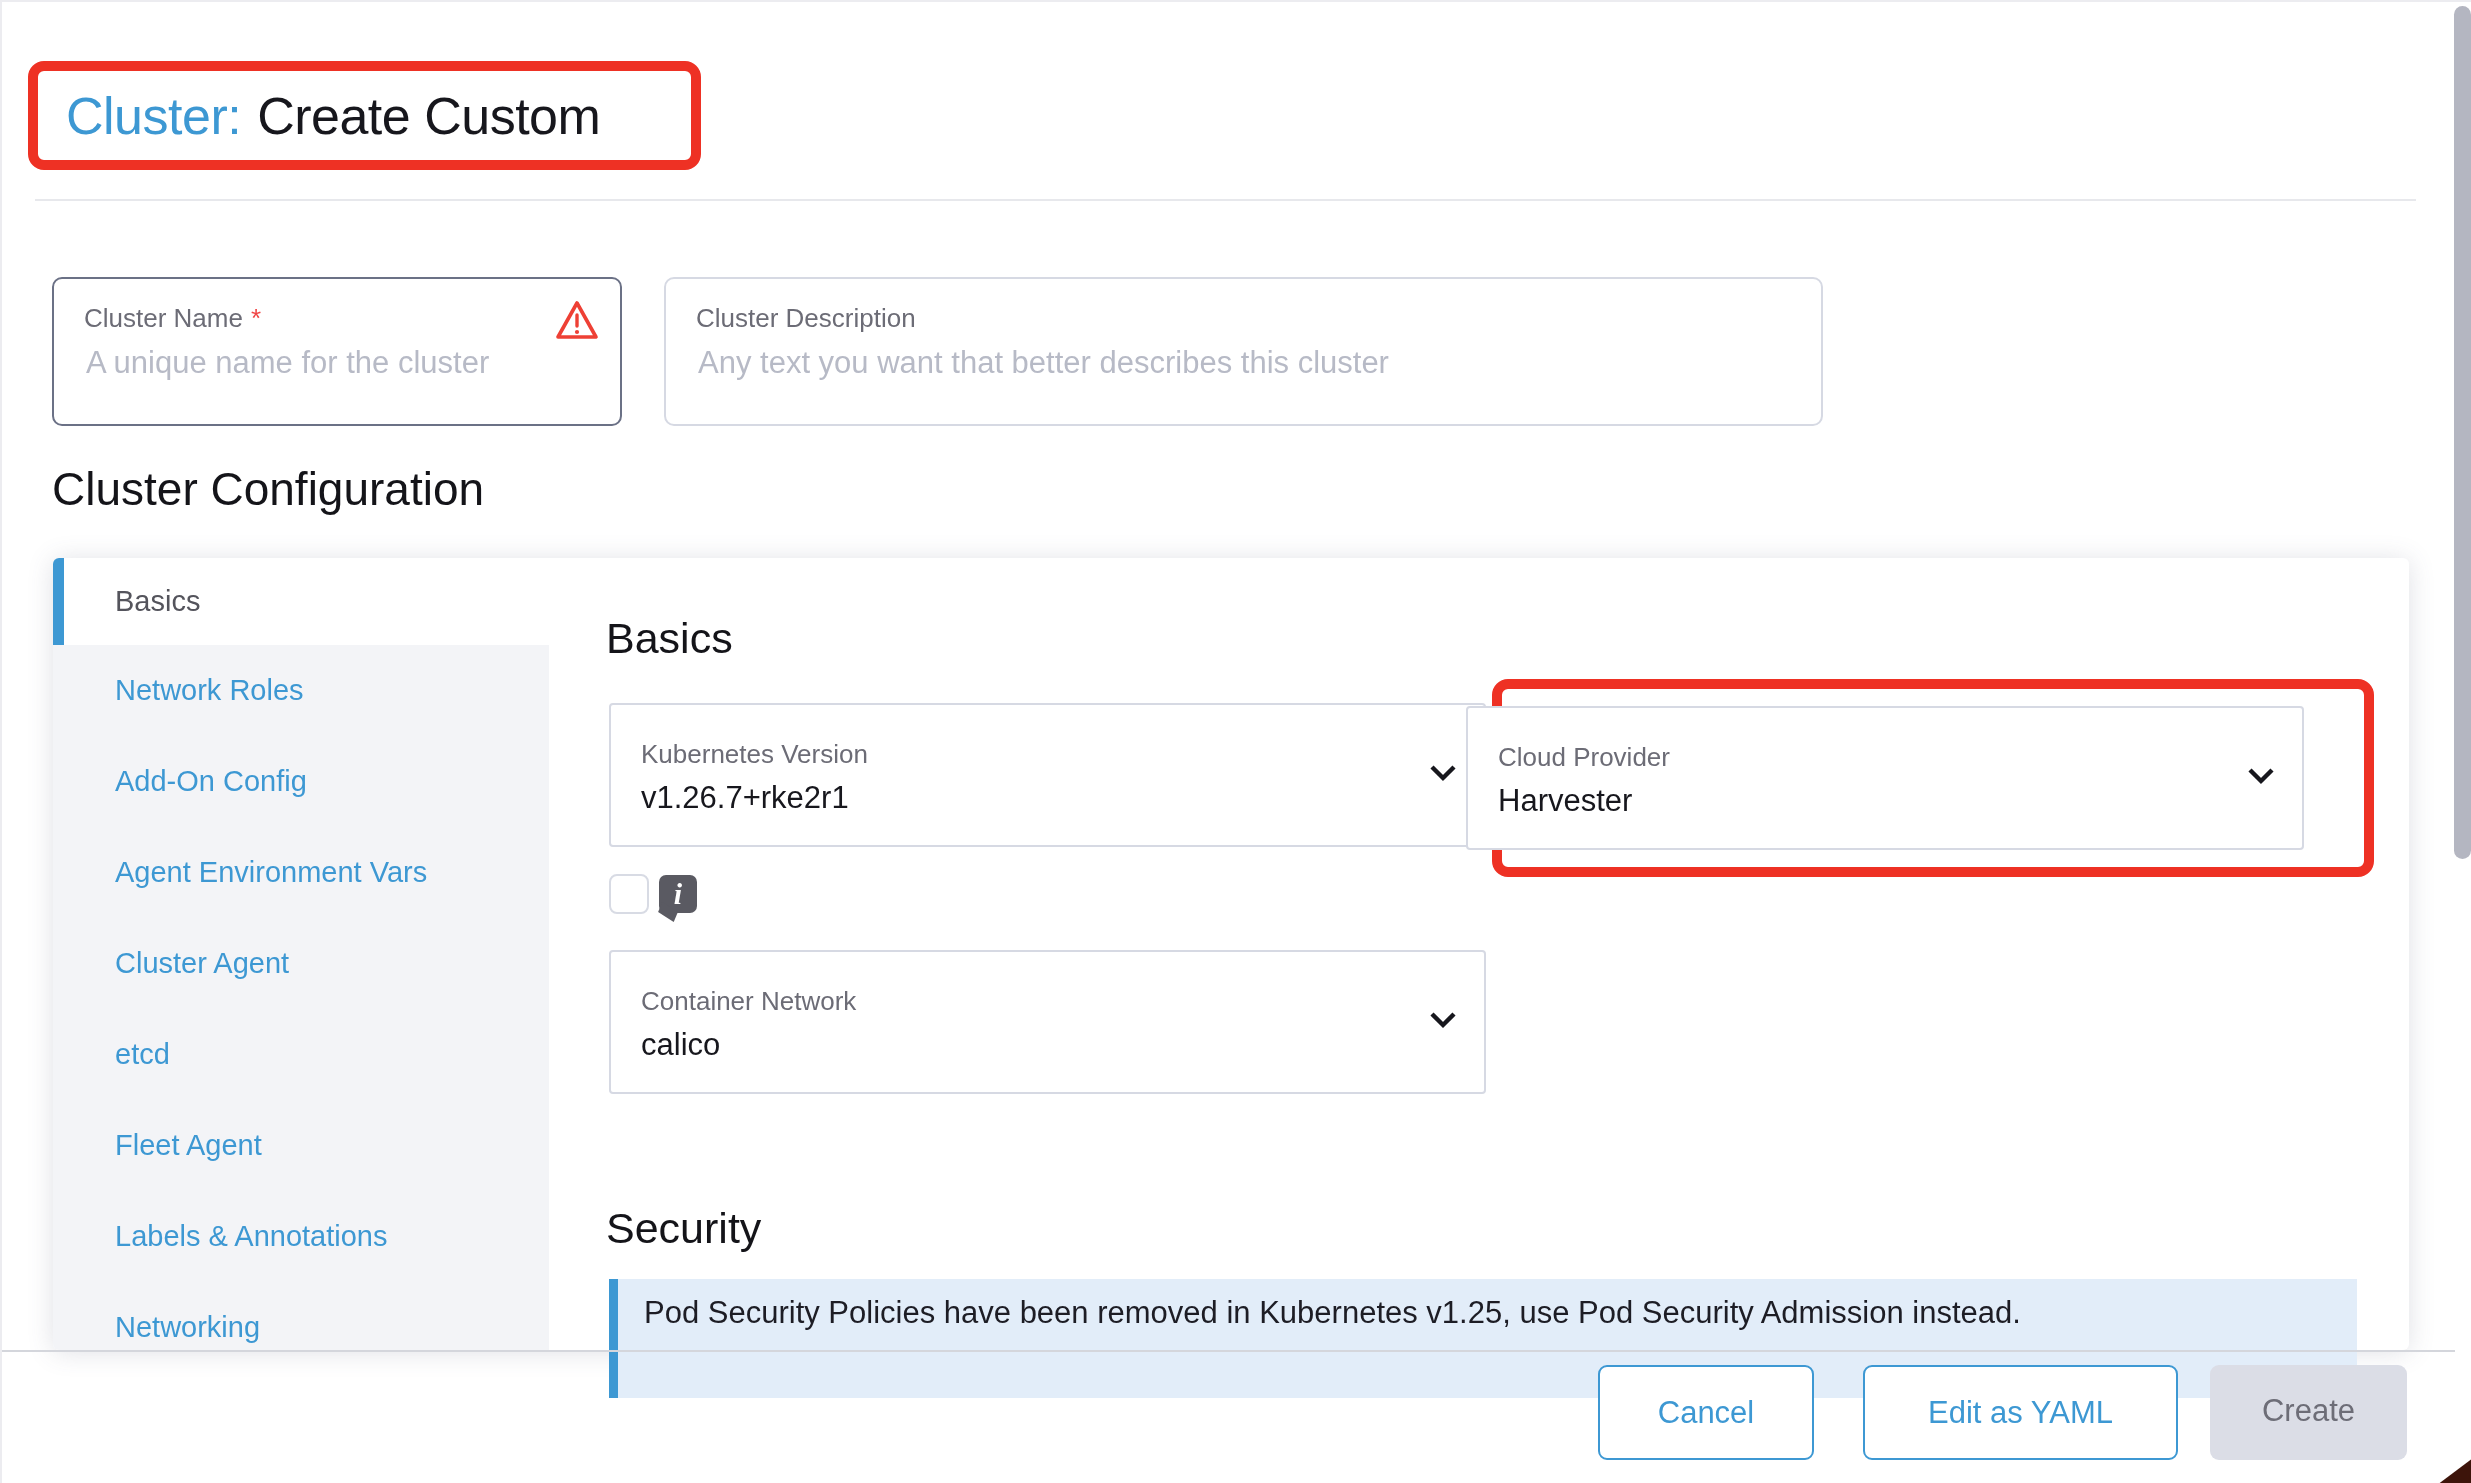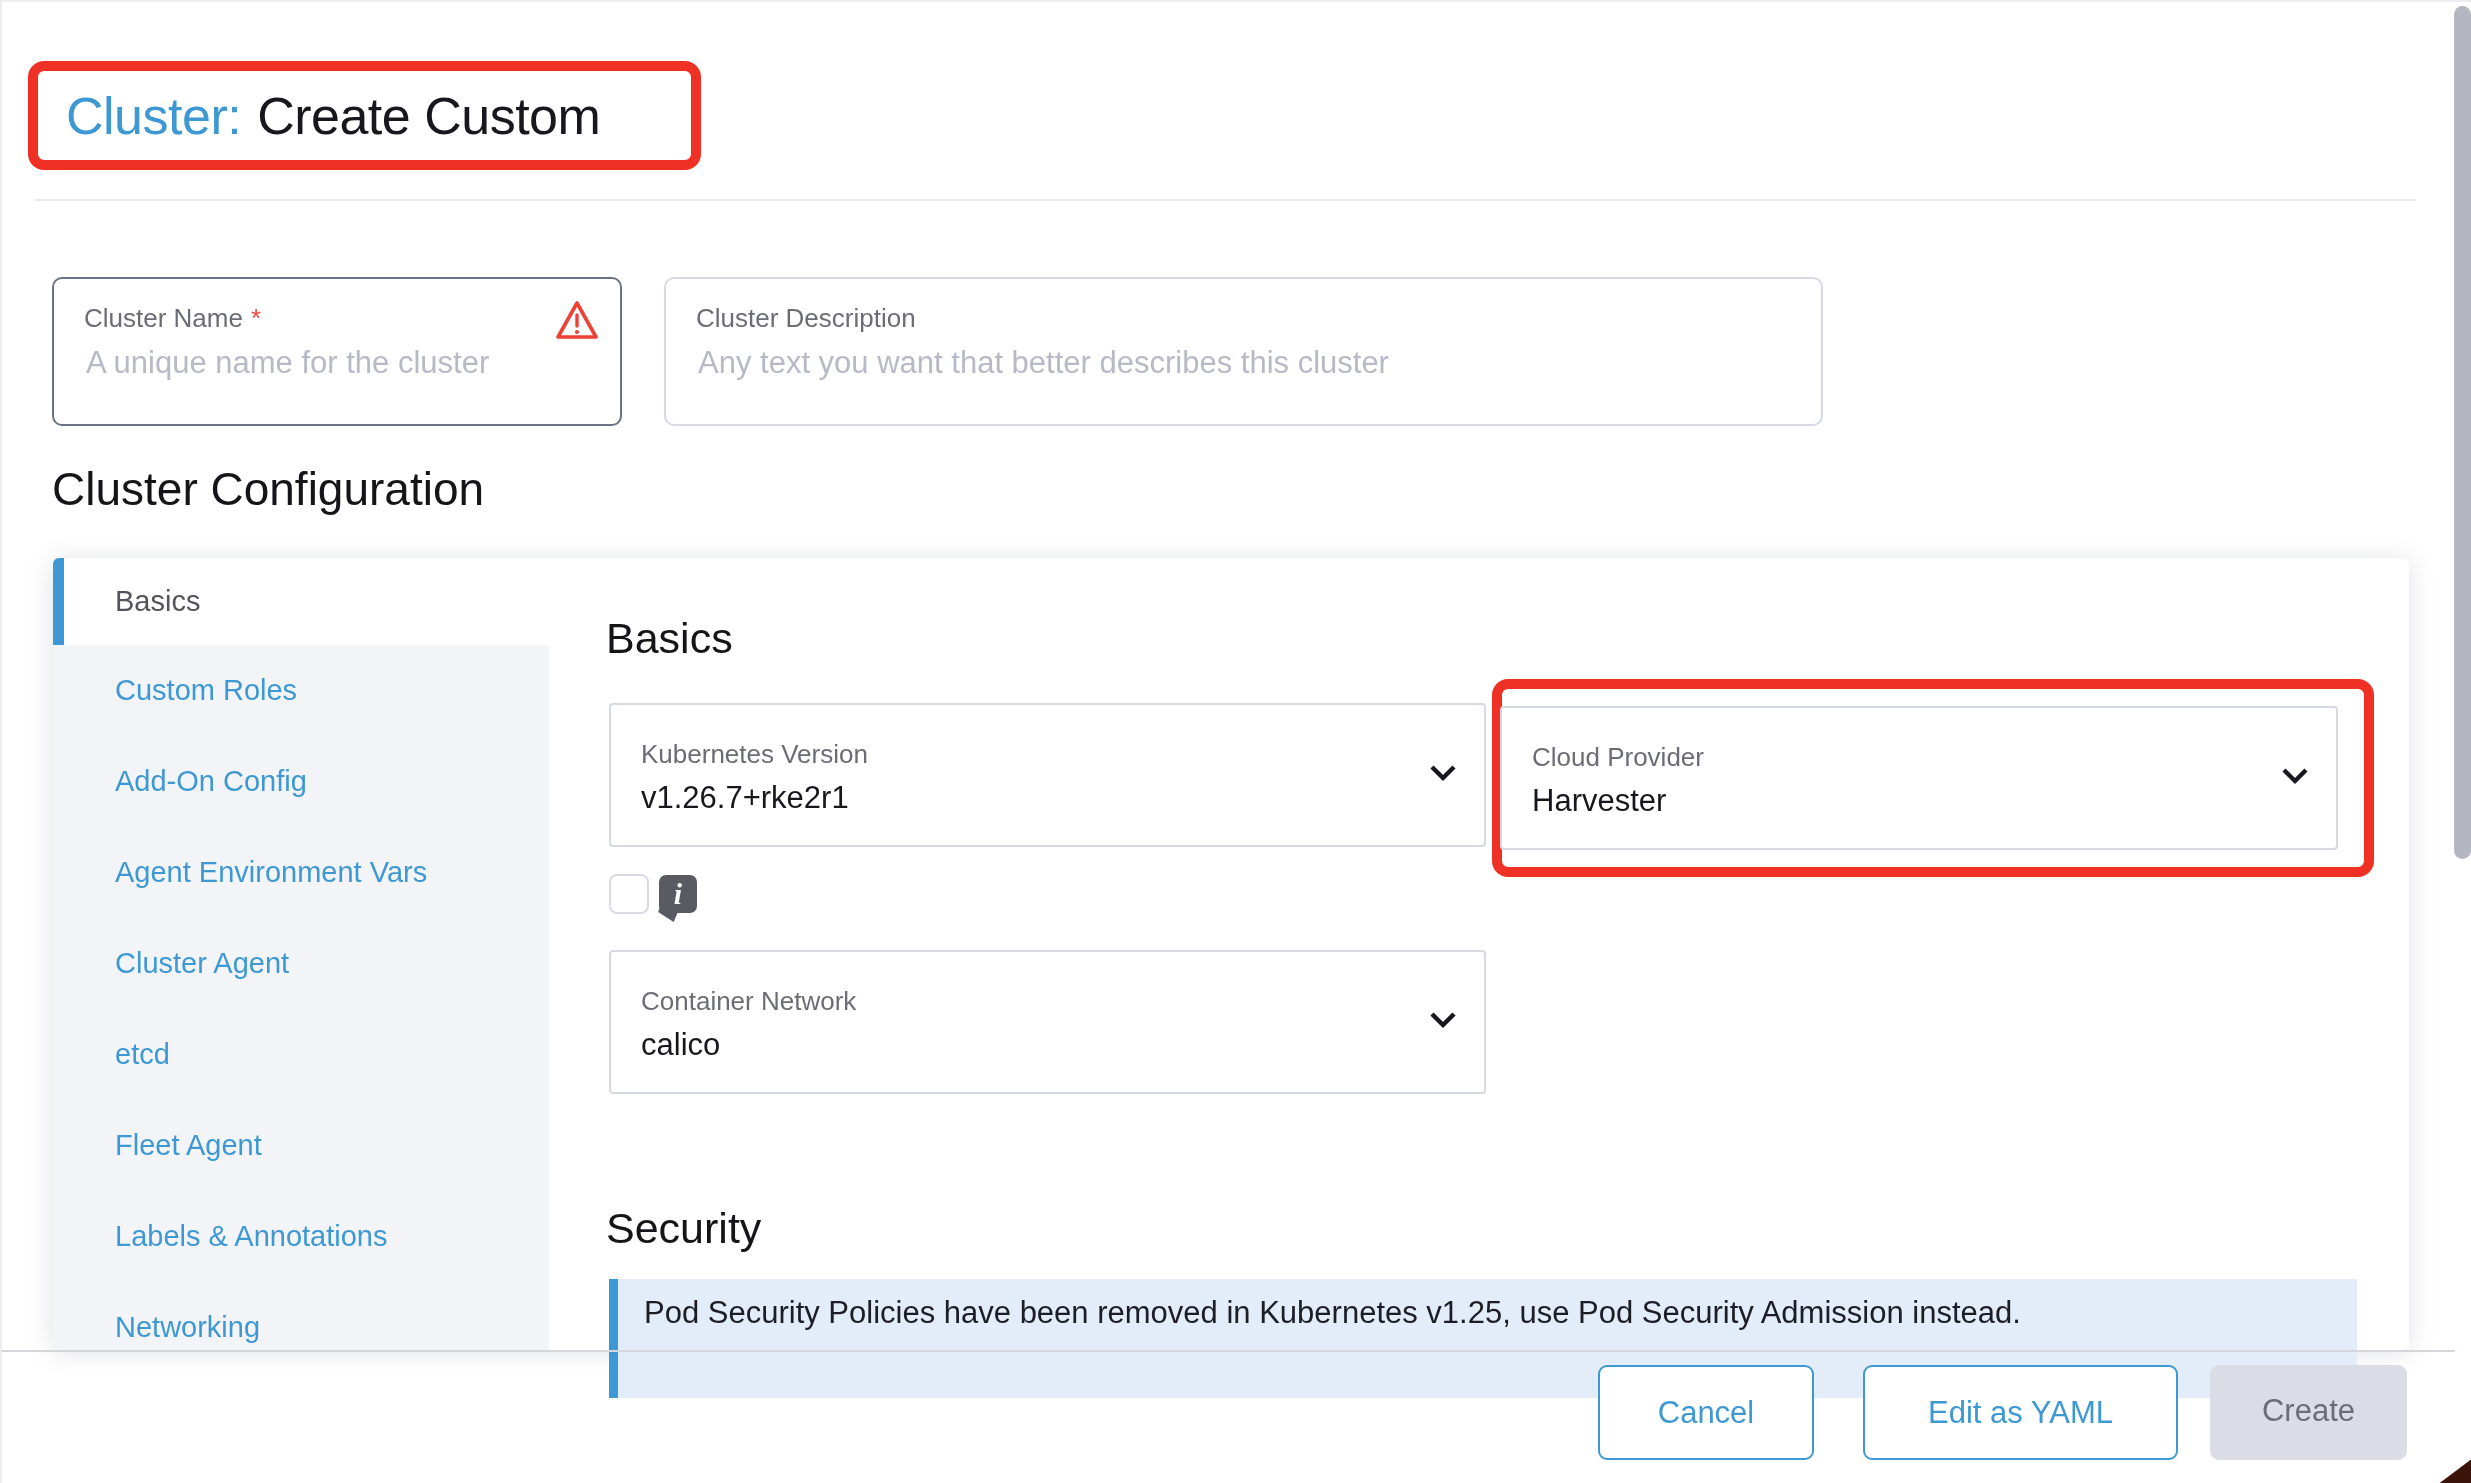--- a/index.html
+++ b/index.html
@@ -40,21 +40,21 @@
   .tab.active{height:87px;line-height:87px;background:#fff;color:#54545c;}
   .tab.active::before{content:"";position:absolute;left:0;top:0;width:11px;height:100%;background:#3d98d3;}
   
   h3{position:absolute;margin:0;font-size:43px;font-weight:500;color:#141419;}
   .h-basics{left:604px;top:612px;}
   .h-security{left:604px;top:1202px;}
   .select{
     position:absolute;height:144px;background:#fff;border:2px solid #d6d9e3;border-radius:4px;box-sizing:border-box;cursor:pointer;
   }
   .sel-k8s{left:607px;top:701px;width:877px;}
-  .sel-cloud{left:1498px;top:704px;width:838px;}
+  .sel-cloud{left:1464px;top:704px;width:838px;}
   .sel-network{left:607px;top:948px;width:877px;}
   .select .lbl{position:absolute;left:30px;top:34px;font-size:26px;color:#6c6c76;}
   .select .val{position:absolute;left:30px;top:75px;font-size:31px;color:#17171d;}
   .chev{position:absolute;right:28px;top:50%;margin-top:-10px;}
   
   .cbrow{position:absolute;left:607px;top:871px;height:42px;display:flex;align-items:center;}
   .checkbox{width:40px;height:40px;border:2px solid #d8dbe4;border-radius:8px;background:#fff;box-sizing:border-box;cursor:pointer;}
   .cbrow .cblabel{margin-left:18px;font-size:31px;color:#63636d;}
   .info-icon{
     position:relative;margin-left:10px;width:38px;height:38px;background:#5a5a62;border-radius:7px;
@@ -113,21 +113,21 @@
   <div class="field desc-field">
     <div class="field-label">Cluster Description</div>
     <input placeholder="Any text you want that better describes this cluster" style="">
   </div>
 
   <h2>Cluster Configuration</h2>
 
   <div class="card">
     <nav class="sidebar">
       <div class="tab active"><span>Basics</span></div>
-      <div class="tab"><span>Custom Roles</span></div>
+      <div class="tab"><span>Network Roles</span></div>
       <div class="tab"><span>Add-On Config</span></div>
       <div class="tab"><span>Agent Environment Vars</span></div>
       <div class="tab"><span>Cluster Agent</span></div>
       <div class="tab"><span>etcd</span></div>
       <div class="tab"><span>Fleet Agent</span></div>
       <div class="tab"><span>Labels &amp; Annotations</span></div>
       <div class="tab"><span>Networking</span></div>
     </nav>
   </div>
 

